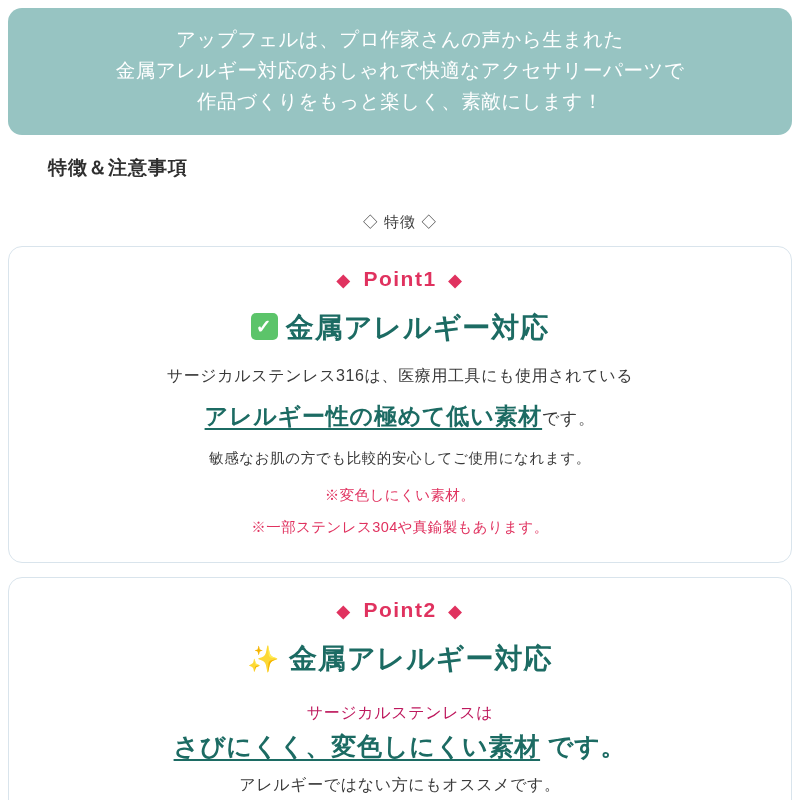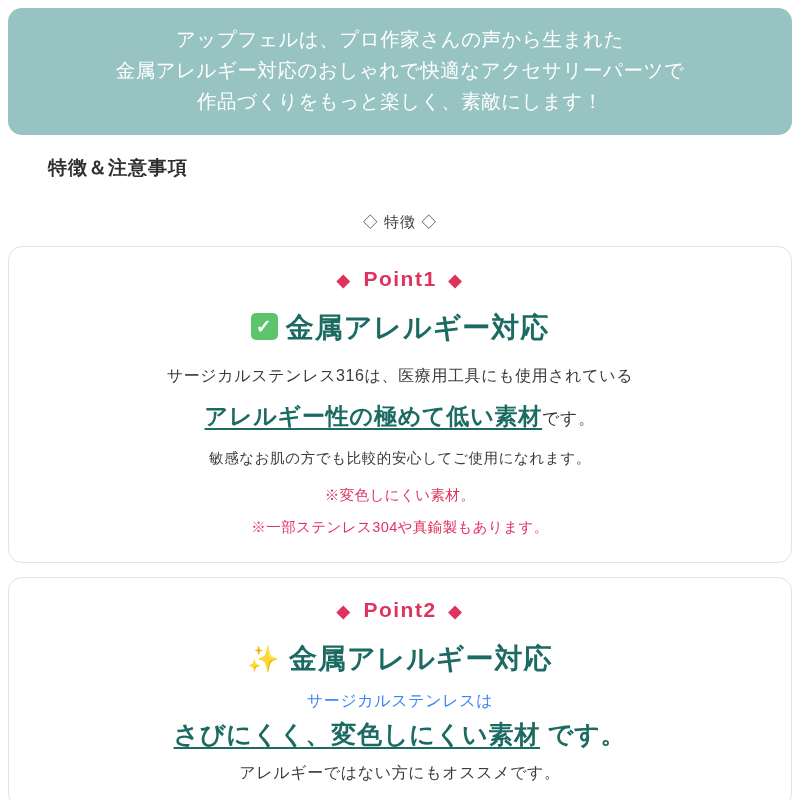--- a/index.html
+++ b/index.html
@@ -142,23 +142,23 @@
   .note {
     color: #e0325f;
     font-size: 14.5px;
     letter-spacing: 0.4px;
     line-height: 1.65;
     margin-top: 8px;
   }
   .note.first { margin-top: 14px; }
 
   .p2-mid {
-    margin-top: 13px;
+    margin-top: 25px;
     font-size: 16px;
-    color: #3b82f6;
+    color: #be185d;
     letter-spacing: 0.6px;
   }
   .p2-emph {
     margin-top: 6px;
     font-size: 25px;
     color: #1c6b63;
     font-weight: bold;
     letter-spacing: 0.8px;
   }
   .p2-last {

